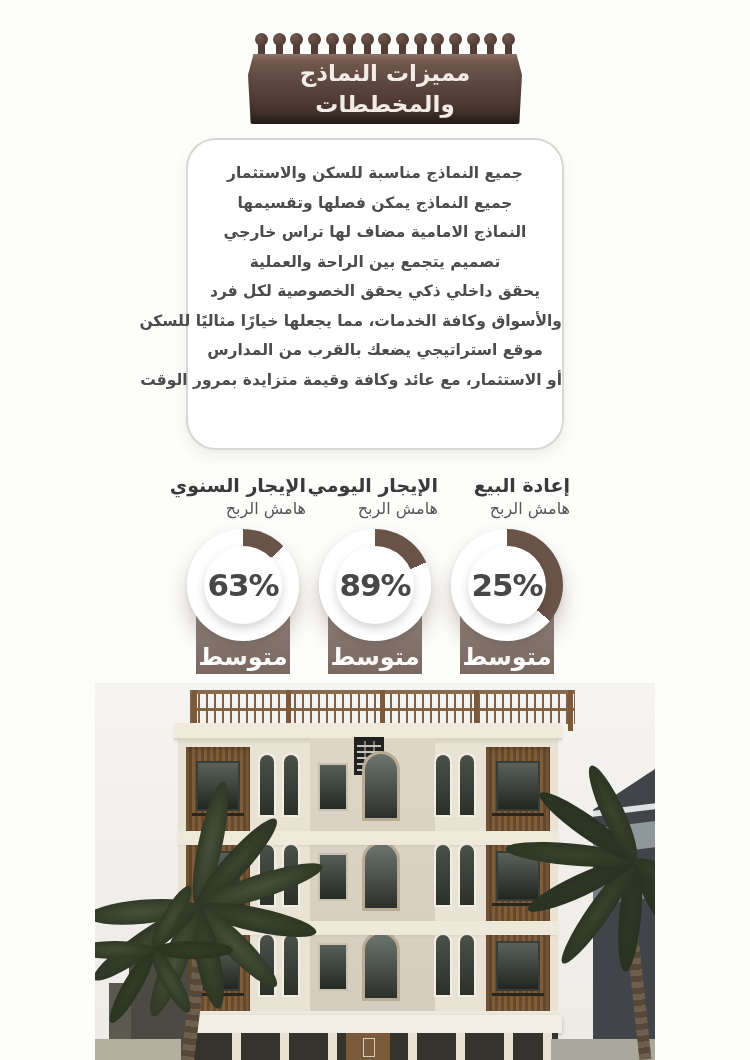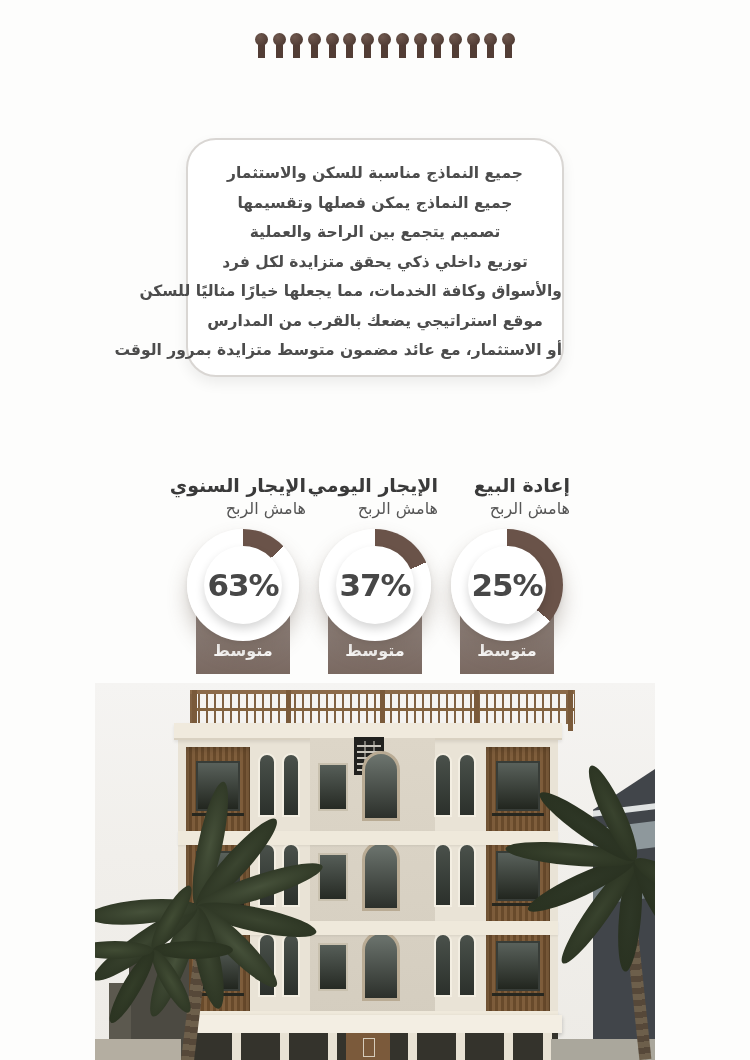--- a/index.html
+++ b/index.html
@@ -14,37 +14,37 @@
     background:radial-gradient(circle at 35% 30%,#6f584e,#46332c);}
   .knob::after{content:"";position:absolute;bottom:-2px;left:3px;width:7px;height:13px;background:#523d35;}
   .board{margin-top:-2px;height:70px;border-radius:5px;
     background:linear-gradient(#785d53,#5d4740 42%,#4b372f 75%,#392a24);
     clip-path:polygon(2% 0,98% 0,100% 30%,99% 100%,1% 100%,0 30%);
     box-shadow:0 7px 9px -2px rgba(0,0,0,.35), inset 0 6px 6px -3px rgba(255,255,255,.16), inset 0 -10px 12px -5px rgba(0,0,0,.45);
     display:flex;flex-direction:column;justify-content:center;align-items:center;color:#f3ece6;}
   .board .bl{font-size:23px;font-weight:bold;line-height:31px;letter-spacing:0;}
 
   
-  .card{position:absolute;left:186px;top:138px;width:378px;height:239px;background:#ffffff;
+  .card{position:absolute;left:186px;top:138px;width:378px;height:312px;background:#ffffff;
     border:2px solid #d9d6d3;border-radius:30px;box-shadow:0 6px 14px rgba(0,0,0,.07);
     box-sizing:border-box;display:flex;align-items:flex-start;justify-content:center;}
   .card-text{direction:rtl;text-align:center;margin-top:19px;width:100%;}
   .fline{font-size:15.5px;font-weight:600;color:#4c4c4c;line-height:29.5px;white-space:nowrap;}
 
   
   .charts{position:absolute;left:0;top:474px;width:750px;display:flex;justify-content:center;
     gap:6px;direction:rtl;}
   .chart-col{width:126px;display:flex;flex-direction:column;align-items:flex-start;}
   .c-title{font-size:19px;font-weight:bold;color:#3a3a3a;white-space:nowrap;}
   .c-sub{font-size:16px;color:#555555;margin-top:3px;white-space:nowrap;}
   .donut-wrap{position:relative;width:126px;height:150px;margin-top:11px;}
   .ribbon{position:absolute;left:50%;transform:translateX(-50%);top:54px;width:94px;height:91px;
     background:linear-gradient(#988e8a,#7a6961);z-index:1;
     display:flex;align-items:flex-end;justify-content:center;}
-  .ribbon .tag{color:#ffffff;font-size:16px;font-weight:600;padding-bottom:14px;}
+  .ribbon .tag{color:#ffffff;font-size:24px;font-weight:600;padding-bottom:3px;}
   .donut{position:absolute;left:50%;transform:translateX(-50%);top:0;width:112px;height:112px;
     border-radius:50%;z-index:2;
     box-shadow:0 12px 20px rgba(110,92,82,.32),0 2px 4px rgba(0,0,0,.08);}
   .hole{position:absolute;inset:17px;background:#ffffff;border-radius:50%;
     box-shadow:0 5px 10px rgba(0,0,0,.16);display:flex;align-items:center;justify-content:center;}
   .pct{font-size:31px;font-weight:bold;color:#474747;letter-spacing:-1px;direction:ltr;}
 
   
   .photo{position:absolute;left:95px;top:683px;width:560px;height:377px;overflow:hidden;
     background:linear-gradient(#f5f4f2,#f1efeb 45%,#edebe6);}
@@ -65,31 +65,36 @@
         <div class="knob"></div>
         <div class="knob"></div>
         <div class="knob"></div>
         <div class="knob"></div>
         <div class="knob"></div>
         <div class="knob"></div>
         <div class="knob"></div>
         <div class="knob"></div>
         <div class="knob"></div>
       </div>
+    <div class="board">
+      <div class="bl">مميزات النماذج</div>
+      <div class="bl">والمخططات</div>
+    </div>
   </div>
 
   <div class="card">
     <div class="card-text">
         <div class="fline">جميع النماذج مناسبة للسكن والاستثمار</div>
         <div class="fline">جميع النماذج يمكن فصلها وتقسيمها</div>
+        <div class="fline">النماذج الامامية مضاف لها تراس خارجي</div>
         <div class="fline">تصميم يتجمع بين الراحة والعملية</div>
-        <div class="fline">توزيع داخلي ذكي يحقق متزايدة لكل فرد</div>
+        <div class="fline">يحقق داخلي ذكي يحقق الخصوصية لكل فرد</div>
         <div class="fline">والأسواق وكافة الخدمات، مما يجعلها خيارًا مثاليًا للسكن</div>
         <div class="fline">موقع استراتيجي يضعك بالقرب من المدارس</div>
-        <div class="fline">أو الاستثمار، مع عائد مضمون متوسط متزايدة بمرور الوقت</div>
+        <div class="fline">أو الاستثمار، مع عائد وكافة وقيمة متزايدة بمرور الوقت</div>
       </div>
   </div>
 
   <div class="charts" id="charts">
       <div class="chart-col">
         <div class="c-title">إعادة البيع</div>
         <div class="c-sub">هامش الربح</div>
         <div class="donut-wrap">
           <div class="ribbon" style="background: linear-gradient(rgb(152, 142, 138), rgb(122, 105, 97));">
             <span class="tag">متوسط</span>
@@ -103,21 +108,21 @@
       </div>
       <div class="chart-col">
         <div class="c-title">الإيجار اليومي</div>
         <div class="c-sub">هامش الربح</div>
         <div class="donut-wrap">
           <div class="ribbon" style="background: linear-gradient(rgb(152, 142, 138), rgb(122, 105, 97));">
             <span class="tag">متوسط</span>
           </div>
           <div class="donut" style="background: conic-gradient(rgb(106, 83, 73) 0deg, rgb(106, 83, 73) 66deg, rgb(255, 255, 255) 66deg, rgb(255, 255, 255) 360deg);">
             <div class="hole">
-              <span class="pct" dir="ltr">37%</span>
+              <span class="pct" dir="ltr">89%</span>
             </div>
           </div>
         </div>
       </div>
       <div class="chart-col">
         <div class="c-title">الإيجار السنوي</div>
         <div class="c-sub">هامش الربح</div>
         <div class="donut-wrap">
           <div class="ribbon" style="background: linear-gradient(rgb(152, 142, 138), rgb(122, 105, 97));">
             <span class="tag">متوسط</span>

